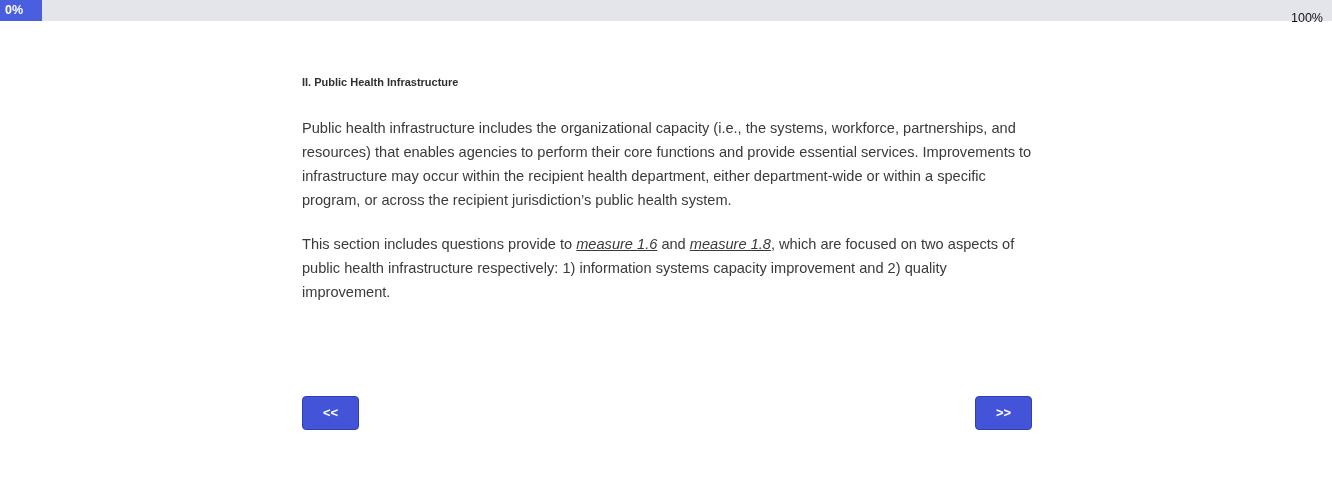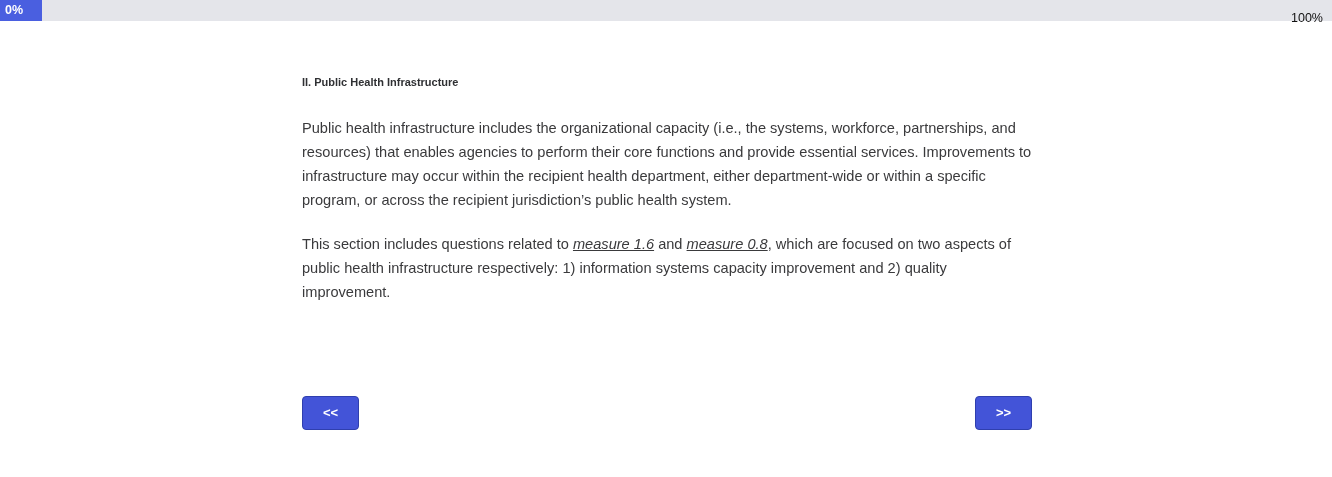--- a/index.html
+++ b/index.html
@@ -120,21 +120,21 @@
 </div>
 
 <div class="page">
 
   <div class="content">
     <h2 class="section-title">II. Public Health Infrastructure</h2>
 
     <p class="para">Public health infrastructure includes the organizational capacity (i.e., the systems, workforce, partnerships, and resources) that enables agencies to perform their core functions and provide essential services. Improvements to infrastructure may occur within the recipient health department, either department-wide or within a specific program, or across the recipient jurisdiction’s public health system.</p>
 
     <p class="para">
-      <span>This section includes questions related to </span><span class="measure-ref">measure 1.6</span><span> and </span><span class="measure-ref">measure 0.8</span><span>, which are focused on two aspects of public health infrastructure respectively: 1) information systems capacity improvement and 2) quality improvement.</span>
+      <span>This section includes questions provide to </span><span class="measure-ref">measure 1.6</span><span> and </span><span class="measure-ref">measure 1.8</span><span>, which are focused on two aspects of public health infrastructure respectively: 1) information systems capacity improvement and 2) quality improvement.</span>
     </p>
   </div>
 
   <div class="nav-row">
     <button class="nav-btn nav-prev">&lt;&lt;</button>
     <button class="nav-btn nav-next">&gt;&gt;</button>
   </div>
 
 </div>
 

